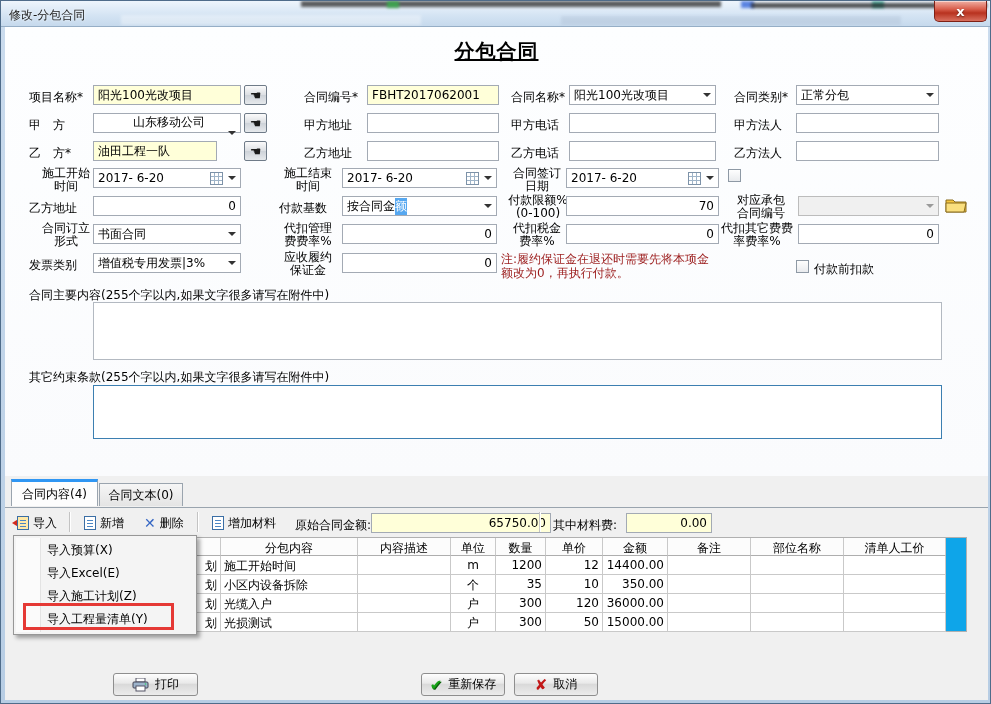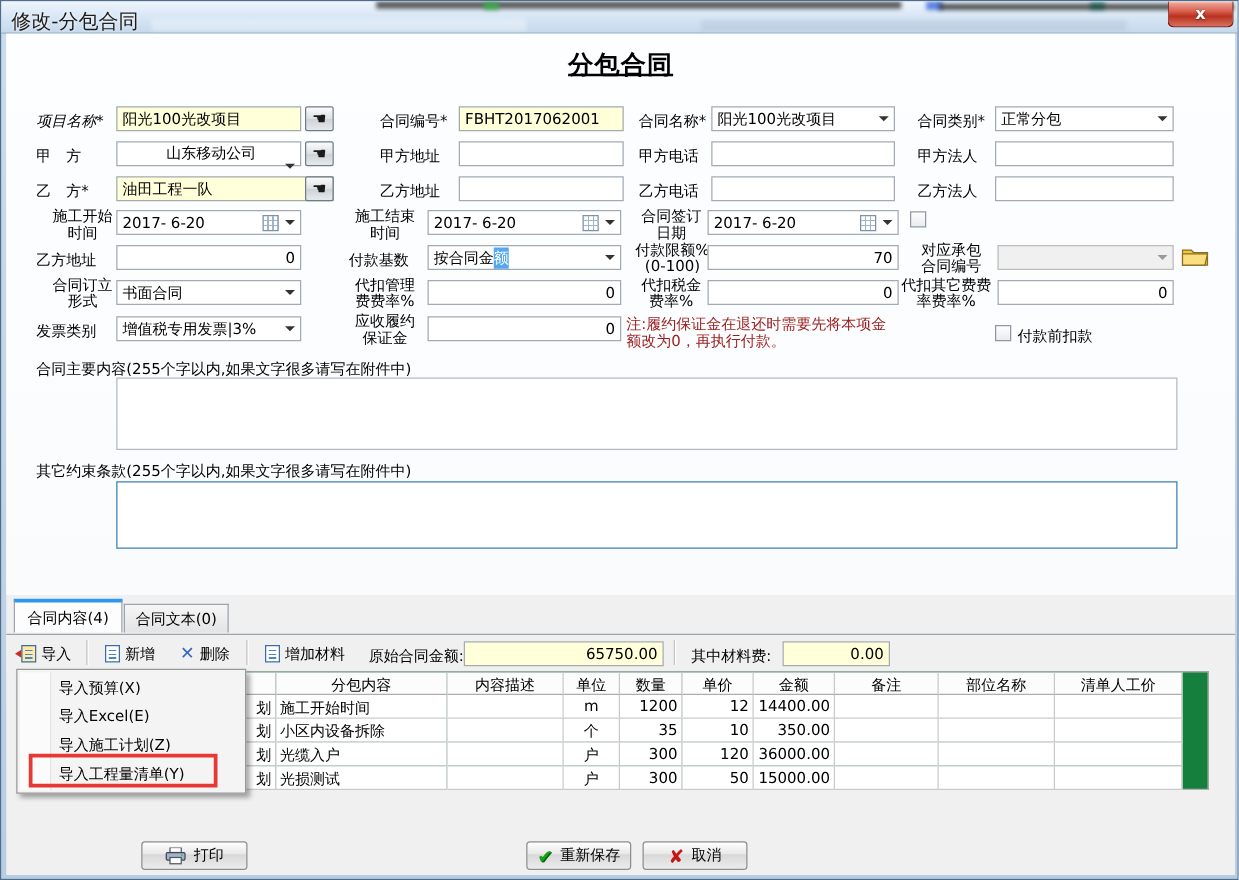--- a/index.html
+++ b/index.html
@@ -4,21 +4,21 @@
 <style>
   * { margin:0; padding:0; box-sizing:border-box; }
   html,body { width:991px; height:704px; }
   body { font-family:"DejaVu Sans","Liberation Sans",sans-serif; font-size:12px; color:#000; }
   #win { position:relative; width:991px; height:704px; background:linear-gradient(#cbdcee,#b7cde4); border:1px solid #4f6c8a; overflow:hidden; }
 
   
   #titlebar { position:absolute; left:0; top:0; width:100%; height:26px;
     background:linear-gradient(#eef5fc,#d3e3f3 60%,#c6d9ec); border-bottom:1px solid #96aec6; overflow:hidden; }
   .blob { position:absolute; filter:blur(1.5px); opacity:.75; }
-  #title-text { position:absolute; left:8px; top:6px; font-size:16px; color:#1c1c1c; text-shadow:0 0 3px #fff; }
+  #title-text { position:absolute; left:8px; top:6px; font-size:12px; color:#1c1c1c; text-shadow:0 0 3px #fff; }
   #close-btn { position:absolute; left:933px; top:0px; width:53px; height:21px;
     background:linear-gradient(#f0b0a4,#d95f4d 40%,#b8321f 60%,#d9705f); border:1px solid #7e2015;
     border-top:none; border-radius:0 0 5px 5px; color:#fff; font-weight:bold; font-size:13px;
     display:flex; align-items:center; justify-content:center; cursor:pointer;
     box-shadow:inset 0 1px 0 rgba(255,255,255,.5); text-shadow:0 1px 2px rgba(0,0,0,.5); }
 
   
   #client { position:absolute; left:4px; top:26px; width:983px; height:673px; background:#f0f0f0; }
   #form-panel { position:absolute; left:0; top:0; width:983px; height:449px; background:linear-gradient(#fdfeff,#fafbfd); }
   #form-heading { position:absolute; left:0; top:11px; width:983px; text-align:center;
@@ -57,21 +57,21 @@
   #toolbar { position:absolute; left:0; top:480px; width:983px; height:30px; border-top:1px solid #9aa4ae; background:#f0f0f0; }
   .tbtn { position:absolute; top:3px; height:24px; display:flex; align-items:center; gap:4px; padding:0 5px; cursor:pointer; }
   .tsep { position:absolute; top:4px; width:1px; height:20px; background:#c3c3c3; box-shadow:1px 0 0 #fff; }
   .doc-icon { width:12px; height:14px; background:#fff; border:1px solid #3a6ea5; position:relative; }
   .doc-icon::before { content:""; position:absolute; left:2px; top:3px; right:2px; height:8px;
     background:repeating-linear-gradient(to bottom,#4b86c4 0 1px,transparent 1px 3px); }
   .import-arrow { width:0; height:0; border-top:5px solid transparent; border-bottom:5px solid transparent; border-right:8px solid #d22a1e; margin-right:-3px; }
   .x-del { color:#3566c4; font-weight:bold; font-size:14px; line-height:14px; }
 
   
-  #grid { position:absolute; left:10px; top:510px; width:952px; height:95px; background:#15803d; border:1px solid #b0b0b0; }
+  #grid { position:absolute; left:10px; top:510px; width:952px; height:95px; background:#0ea5e9; border:1px solid #b0b0b0; }
   .trow { display:flex; }
   .tc { border-right:1px solid #c9c9c9; border-bottom:1px solid #c9c9c9; height:19px; padding:2px 3px;
     overflow:hidden; white-space:nowrap; background:#fff; }
   .th { height:18px; background:#fcfcfc; text-align:center; border-bottom:1px solid #aeaeae; }
   .gut { background:#f0f0f0; }
   .c-r { text-align:right; } .c-c { text-align:center; }
 
   
   #import-menu { position:absolute; left:8px; top:508px; width:184px; background:#f4f4f4;
     border:1px solid #979797; box-shadow:3px 3px 4px rgba(0,0,0,.35); padding:3px 1px; z-index:10; }
@@ -104,21 +104,21 @@
     <span id="title-text">修改-分包合同</span>
     <div id="close-btn">
         <span>x</span>
       </div>
   </div>
 
   <div id="client">
     <div id="form-panel">
       <div id="form-heading">分包合同</div>
 
-      <div class="lbl" style="left:24px;top:62px;font-style:italic;">项目名称*</div>
+      <div class="lbl" style="left:24px;top:62px;">项目名称*</div>
       <input class="fld yellow" style="left: 88px; top: 58px; width: 148px;" value="阳光100光改项目">
       <div class="pick-btn" style="left:239px;top:58px;">
           <span>☚</span>
         </div>
       <div class="lbl" style="left:299px;top:62px;">合同编号*</div>
       <input class="fld yellow" style="left: 362px; top: 58px; width: 132px;" value="FBHT2017062001">
       <div class="lbl" style="left:506px;top:62px;">合同名称*</div>
       <div class="dd" style="left:564px;top:58px;width:147px;">
         <span>阳光100光改项目</span>
         <span class="arrow-box">
@@ -144,21 +144,21 @@
           <span>☚</span>
         </div>
       <div class="lbl" style="left:299px;top:90px;">甲方地址</div>
       <input class="fld" style="left: 362px; top: 86px; width: 132px;" value="">
       <div class="lbl" style="left:506px;top:90px;">甲方电话</div>
       <input class="fld" style="left: 564px; top: 86px; width: 147px;" value="">
       <div class="lbl" style="left:729px;top:90px;">甲方法人</div>
       <input class="fld" style="left: 791px; top: 86px; width: 143px;" value="">
 
       <div class="lbl" style="left:24px;top:118px;">乙　方*</div>
-      <input class="fld yellow" style="left: 88px; top: 114px; width: 174px;" value="油田工程一队">
+      <input class="fld yellow" style="left: 88px; top: 114px; width: 124px;" value="油田工程一队">
       <div class="pick-btn" style="left:239px;top:114px;">
           <span>☚</span>
         </div>
       <div class="lbl" style="left:299px;top:118px;">乙方地址</div>
       <input class="fld" style="left: 362px; top: 114px; width: 132px;" value="">
       <div class="lbl" style="left:506px;top:118px;">乙方电话</div>
       <input class="fld" style="left: 564px; top: 114px; width: 147px;" value="">
       <div class="lbl" style="left:729px;top:118px;">乙方法人</div>
       <input class="fld" style="left: 791px; top: 114px; width: 143px;" value="">
 
@@ -270,21 +270,21 @@
       <div class="tbtn" style="left:134px;">
         <span class="x-del">✕</span>
         <span>删除</span>
       </div>
       <div class="tsep" style="left:192px;"></div>
       <div class="tbtn" style="left:202px;">
         <span class="doc-icon"></span>
         <span>增加材料</span>
       </div>
       <div class="lbl" style="left:290px;top:9px;">原始合同金额:</div>
-      <input class="fld yellow num" style="left: 366px; top: 5px; width: 160px;" value="65750.00">
+      <input class="fld yellow num" style="left: 366px; top: 5px; width: 180px;" value="65750.00">
       <div class="tsep" style="left:534px;"></div>
       <div class="lbl" style="left:548px;top:9px;">其中材料费:</div>
       <input class="fld yellow num" style="left: 621px; top: 5px; width: 86px;" value="0.00">
     </div>
 
     <div id="grid">
       <div class="trow">
         <div class="tc th gut" style="width:18px;"></div>
         <div class="tc th" style="width:187px;"></div>
         <div class="tc th" style="width:137px;">分包内容</div>

